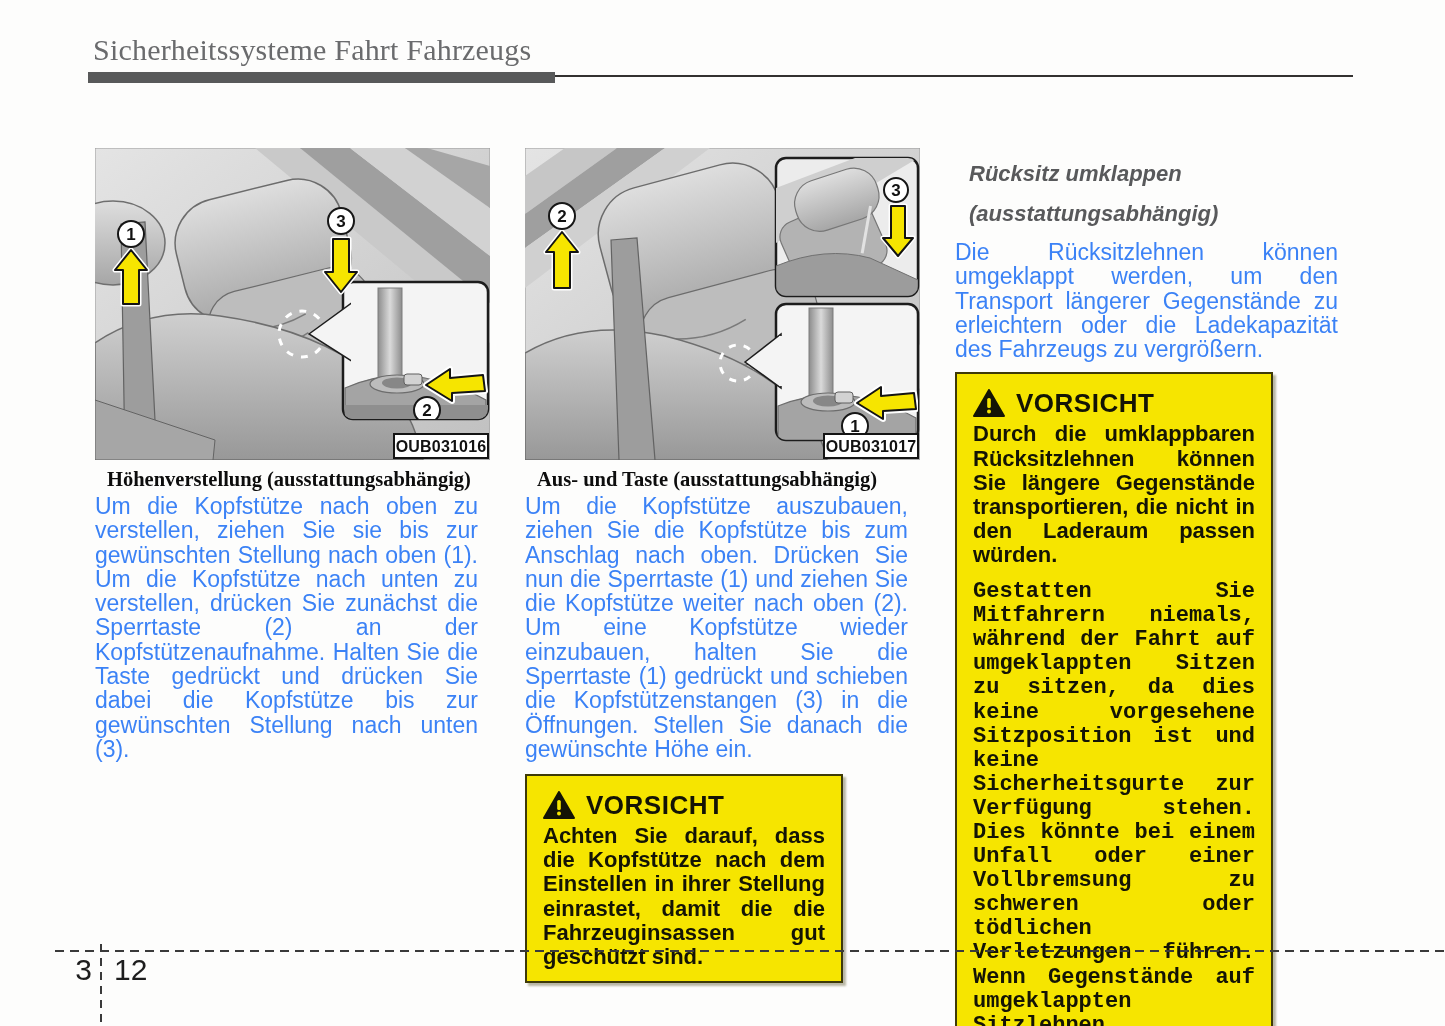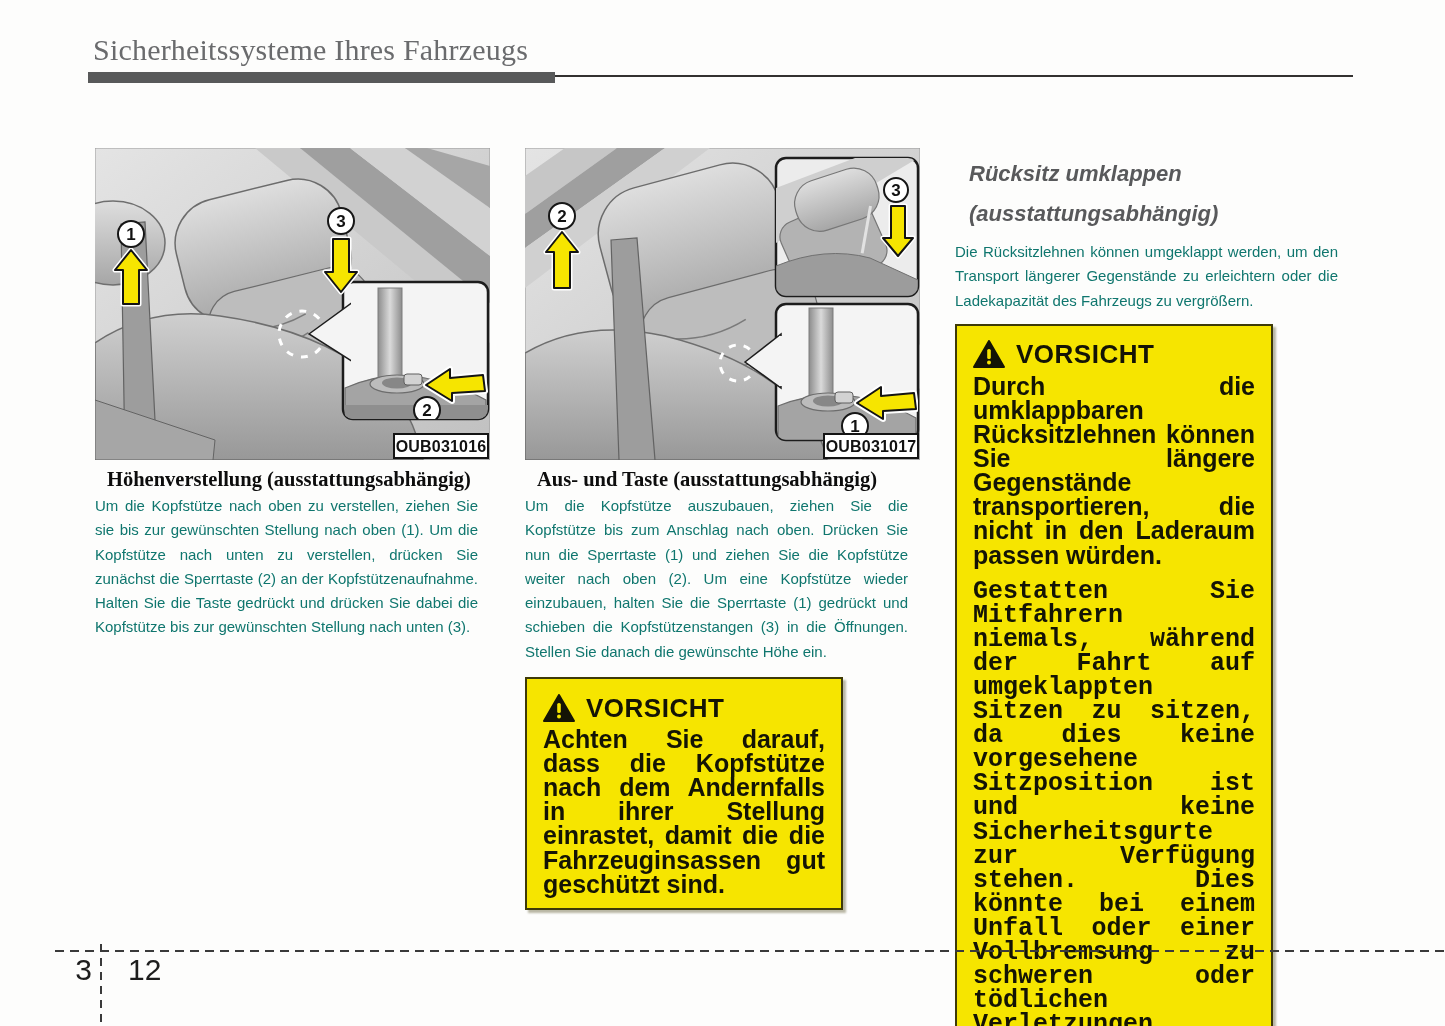--- a/index.html
+++ b/index.html
@@ -22,58 +22,58 @@
   #col1{left:95px;top:148px;}
   #col2{left:525px;top:148px;}
   #col3{left:955px;top:147px;}
   .figure{width:395px;height:312px;position:relative;}
   .figure svg{display:block;}
   h3.sec{
     margin:6px 0 0 12px;font-family:"Liberation Serif", serif;
     font-size:20.5px;font-weight:bold;color:#0d0d0d;white-space:nowrap;line-height:26px;
   }
   .body-text{
-    margin:2px 12px 0 0;font-size:15px;line-height:24.3px;
-    text-align:justify;color:#0f766e;
+    margin:2px 12px 0 0;font-size:23px;line-height:24.3px;
+    text-align:justify;color:#3b82f6;
   }
   .col3-head{
     margin:14px;font-size:22px;font-weight:bold;font-style:italic;
     color:#58595b;line-height:25.5px;
   }
   
   .caution{
     background:#f6e500;border:2px solid #3e3a08;
     box-shadow:3px 3px 2px rgba(60,55,0,.35);
     padding:12px 16px 12px 16px;box-sizing:border-box;width:318px;
   }
   #col2 .caution{margin-top:13px;}
   #col3 .caution{margin-top:11px;}
   .caution-title{display:flex;align-items:center;gap:11px;height:34px;margin-bottom:2px;}
   .caution-title .vtxt{font-size:26px;font-weight:bold;letter-spacing:.5px;color:#141405;}
   .caution-text{
-    font-size:25px;font-weight:bold;line-height:24.1px;
+    font-size:22px;font-weight:bold;line-height:24.1px;
     text-align:justify;color:#141405;margin:0;
   }
   .caution-text + .caution-text{margin-top:13px;font-family:Liberation Mono, monospace;}
   
   .foot-hdash{left:55px;top:950px;width:1390px;height:2px;
     background:repeating-linear-gradient(to right,#3a3a3a 0 9px,transparent 9px 15px);}
   .foot-vdash{left:100px;top:944px;width:2px;height:82px;
     background:repeating-linear-gradient(to bottom,#3a3a3a 0 8px,transparent 8px 14px);}
   .foot-num{top:953px;font-size:30px;color:#1d1d1d;}
   #chapnum{left:58px;width:34px;text-align:right;}
-  #pagenum{left:128px;}
+  #pagenum{left:114px;}
   
   .lbl{font-family:"Liberation Sans",sans-serif;font-size:17px;font-weight:bold;fill:#111;}
   .cap{font-family:"Liberation Sans",sans-serif;font-size:16px;font-weight:bold;fill:#111;letter-spacing:.2px;}
 </style>
 </head>
 <body>
 
-<div class="abs page-title">Sicherheitssysteme Ihres Fahrzeugs</div>
+<div class="abs page-title">Sicherheitssysteme Fahrt Fahrzeugs</div>
 <div class="abs title-bar"></div>
 <div class="abs title-rule"></div>
 
 <div class="col" id="col1">
   <div class="figure">
     <svg width="395" height="312" viewBox="0 0 395 312">
       <defs>
         <linearGradient id="gBGa" x1="0" y1="0" x2="1" y2="1">
           <stop offset="0" stop-color="#e4e4e4"></stop>
             <stop offset="1" stop-color="#c0c0c0"></stop>
@@ -245,21 +245,21 @@
 
   <div class="caution">
     <div class="caution-title">
       <svg width="32" height="29" viewBox="0 0 32 29">
         <polygon points="16,1 31,27 1,27" fill="#141405" stroke="#141405" stroke-width="2" stroke-linejoin="round"></polygon>
         <rect x="14.2" y="9" width="3.6" height="10" rx="1.6" fill="#f6e500"></rect>
         <circle cx="16" cy="22.6" r="2" fill="#f6e500"></circle>
       </svg>
       <span class="vtxt">VORSICHT</span>
     </div>
-    <p class="caution-text">Achten Sie darauf, dass die Kopfstütze nach dem Andernfalls in ihrer Stellung einrastet, damit die die Fahrzeuginsassen gut geschützt sind.</p>
+    <p class="caution-text">Achten Sie darauf, dass die Kopfstütze nach dem Einstellen in ihrer Stellung einrastet, damit die die Fahrzeuginsassen gut geschützt sind.</p>
   </div>
 </div>
 
 <div class="col" id="col3">
   <h3 class="col3-head">Rücksitz umklappen</h3>
   <h3 class="col3-head">(ausstattungsabhängig)</h3>
   <p class="body-text">Die Rücksitzlehnen können umgeklappt werden, um den Transport längerer Gegenstände zu erleichtern oder die Ladekapazität des Fahrzeugs zu vergrößern.</p>
 
   <div class="caution">
     <div class="caution-title">

